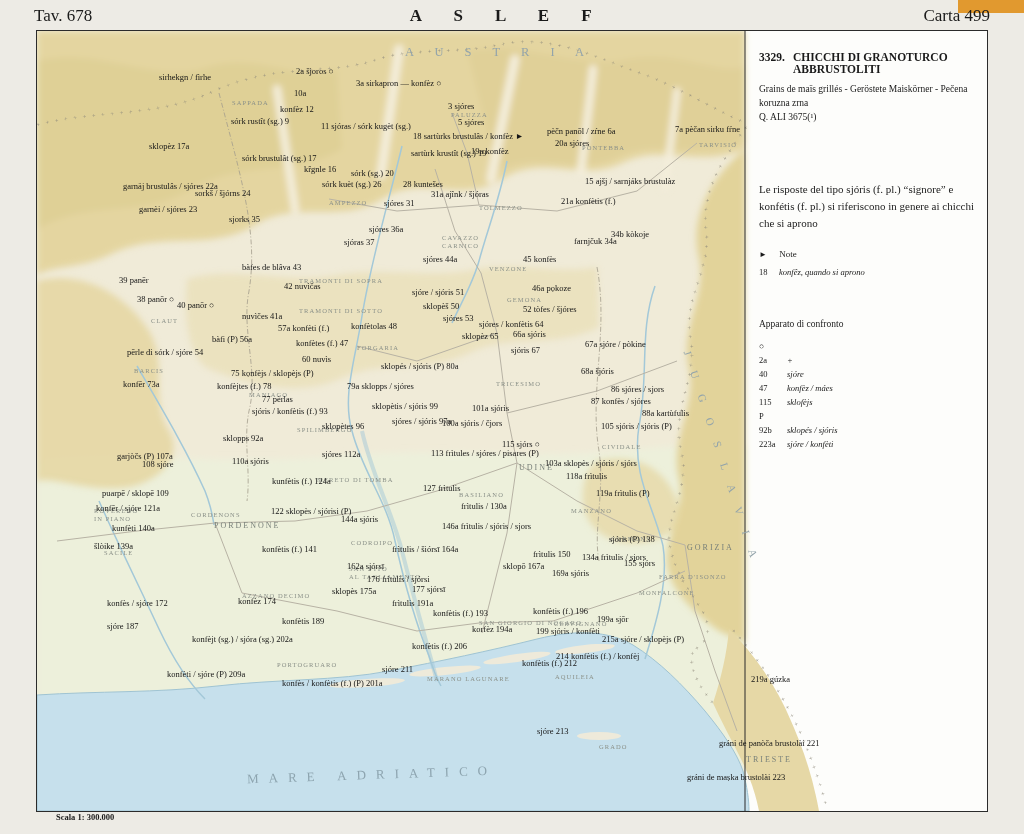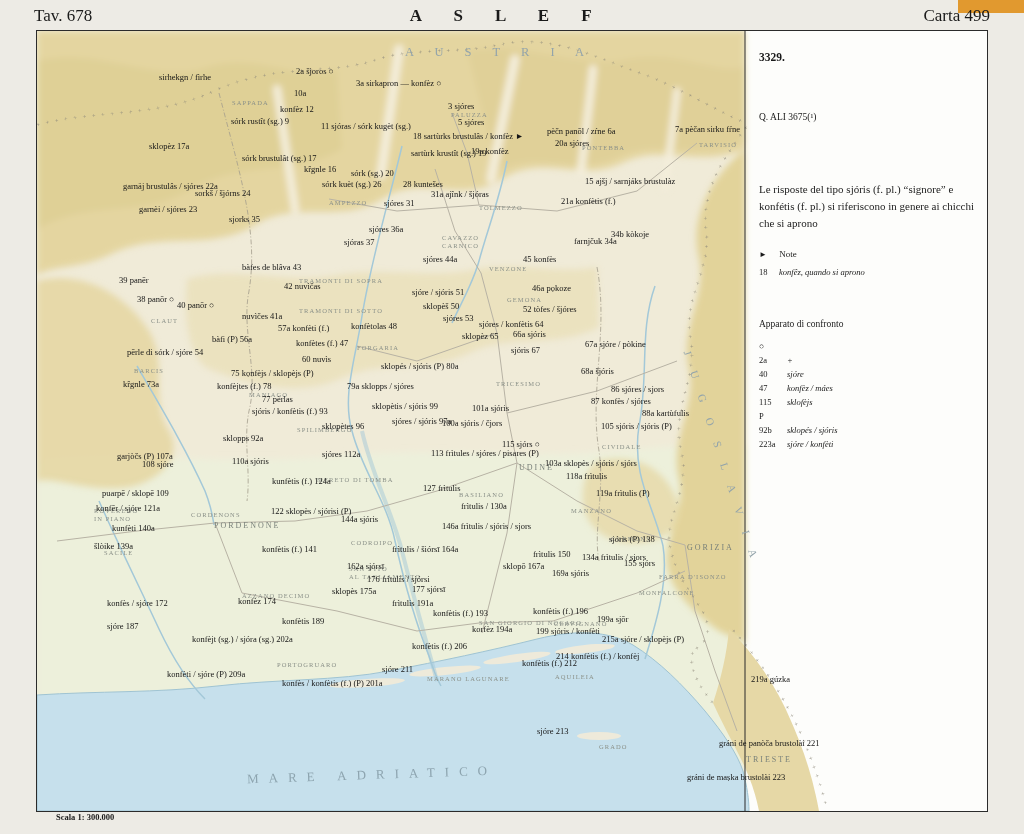--- a/index.html
+++ b/index.html
@@ -229,21 +229,21 @@
         <div class="pt" style="left: 425px; top: 301px;">sklopèz 65</div>
         <div class="pt" style="left: 259px; top: 308px;">konfètes (f.) 47</div>
         <div class="pt" style="left: 476px; top: 299px;">66a sjóris</div>
         <div class="pt" style="left: 548px; top: 309px;">67a sjóre / pòkine</div>
         <div class="pt" style="left: 474px; top: 315px;">sjóris 67</div>
         <div class="pt" style="left: 90px; top: 317px;">pērle di sórk / sjóre 54</div>
         <div class="pt" style="left: 265px; top: 324px;">60 nuvìs</div>
         <div class="pt" style="left: 344px; top: 331px;">sklopés / sjóris (P) 80a</div>
         <div class="pt" style="left: 194px; top: 338px;">75 kọnfèjs / sklopèjs (P)</div>
         <div class="pt" style="left: 544px; top: 336px;">68a šjóris</div>
-        <div class="pt" style="left: 86px; top: 349px;">kȓgnle 73a</div>
+        <div class="pt" style="left: 86px; top: 349px;">konfēr 73a</div>
         <div class="pt" style="left: 180px; top: 351px;">konfèjtes (f.) 78</div>
         <div class="pt" style="left: 310px; top: 351px;">79a sklopps / sjóres</div>
         <div class="pt" style="left: 574px; top: 354px;">86 sjóres / sjors</div>
         <div class="pt" style="left: 225px; top: 364px;">77 pèrlas</div>
         <div class="pt" style="left: 554px; top: 366px;">87 konfès / sjóres</div>
         <div class="pt" style="left: 215px; top: 376px;">sjóris / konfètis (f.) 93</div>
         <div class="pt" style="left: 335px; top: 371px;">sklopètis / sjóris 99</div>
         <div class="pt" style="left: 435px; top: 373px;">101a sjóris</div>
         <div class="pt" style="left: 355px; top: 386px;">sjóres / sjóris 97a</div>
         <div class="pt" style="left: 605px; top: 378px;">88a kartùfulis</div>
@@ -302,21 +302,26 @@
         <div class="pt" style="left: 245px; top: 648px;">konfès / konfètis (f.) (P) 201a</div>
         <div class="pt" style="left: 714px; top: 644px;">219a gúzka</div>
         <div class="pt" style="left: 500px; top: 696px;">sjóre 213</div>
         <div class="pt" style="left: 660px; top: 708px; padding-left: 22px;">gráni de panòča brustolài 221</div>
         <div class="pt" style="left: 650px; top: 742px;">gráni de maṣka brustolài 223</div>
       </div>
 
     <div class="legend">
       <div class="lg-block lg-title-row">
         <span class="lg-num">3329.</span>
+        <span>
+          <span>CHICCHI DI GRANOTURCO</span><br>
+          <span>ABBRUSTOLITI</span>
+        </span>
       </div>
+      <div class="lg-block lg-gloss">Grains de maïs grillés - Geröstete Maiskörner - Pečena koruzna zrna</div>
       <div class="lg-block lg-source">Q. ALI 3675(¹)</div>
       <div class="lg-block lg-par">Le risposte del tipo sjóris (f. pl.) “signore” e konfétis (f. pl.) si riferiscono in genere ai chicchi che si aprono</div>
       <div class="lg-block lg-noterow">
         <span class="lg-flag">►</span>
         <span>Note</span>
       </div>
       <div class="lg-block lg-noteitems">
           <div class="nt-row">
             <span class="nt-num">18</span>
             <span class="nt-txt">konfêz, quando si aprono</span>

